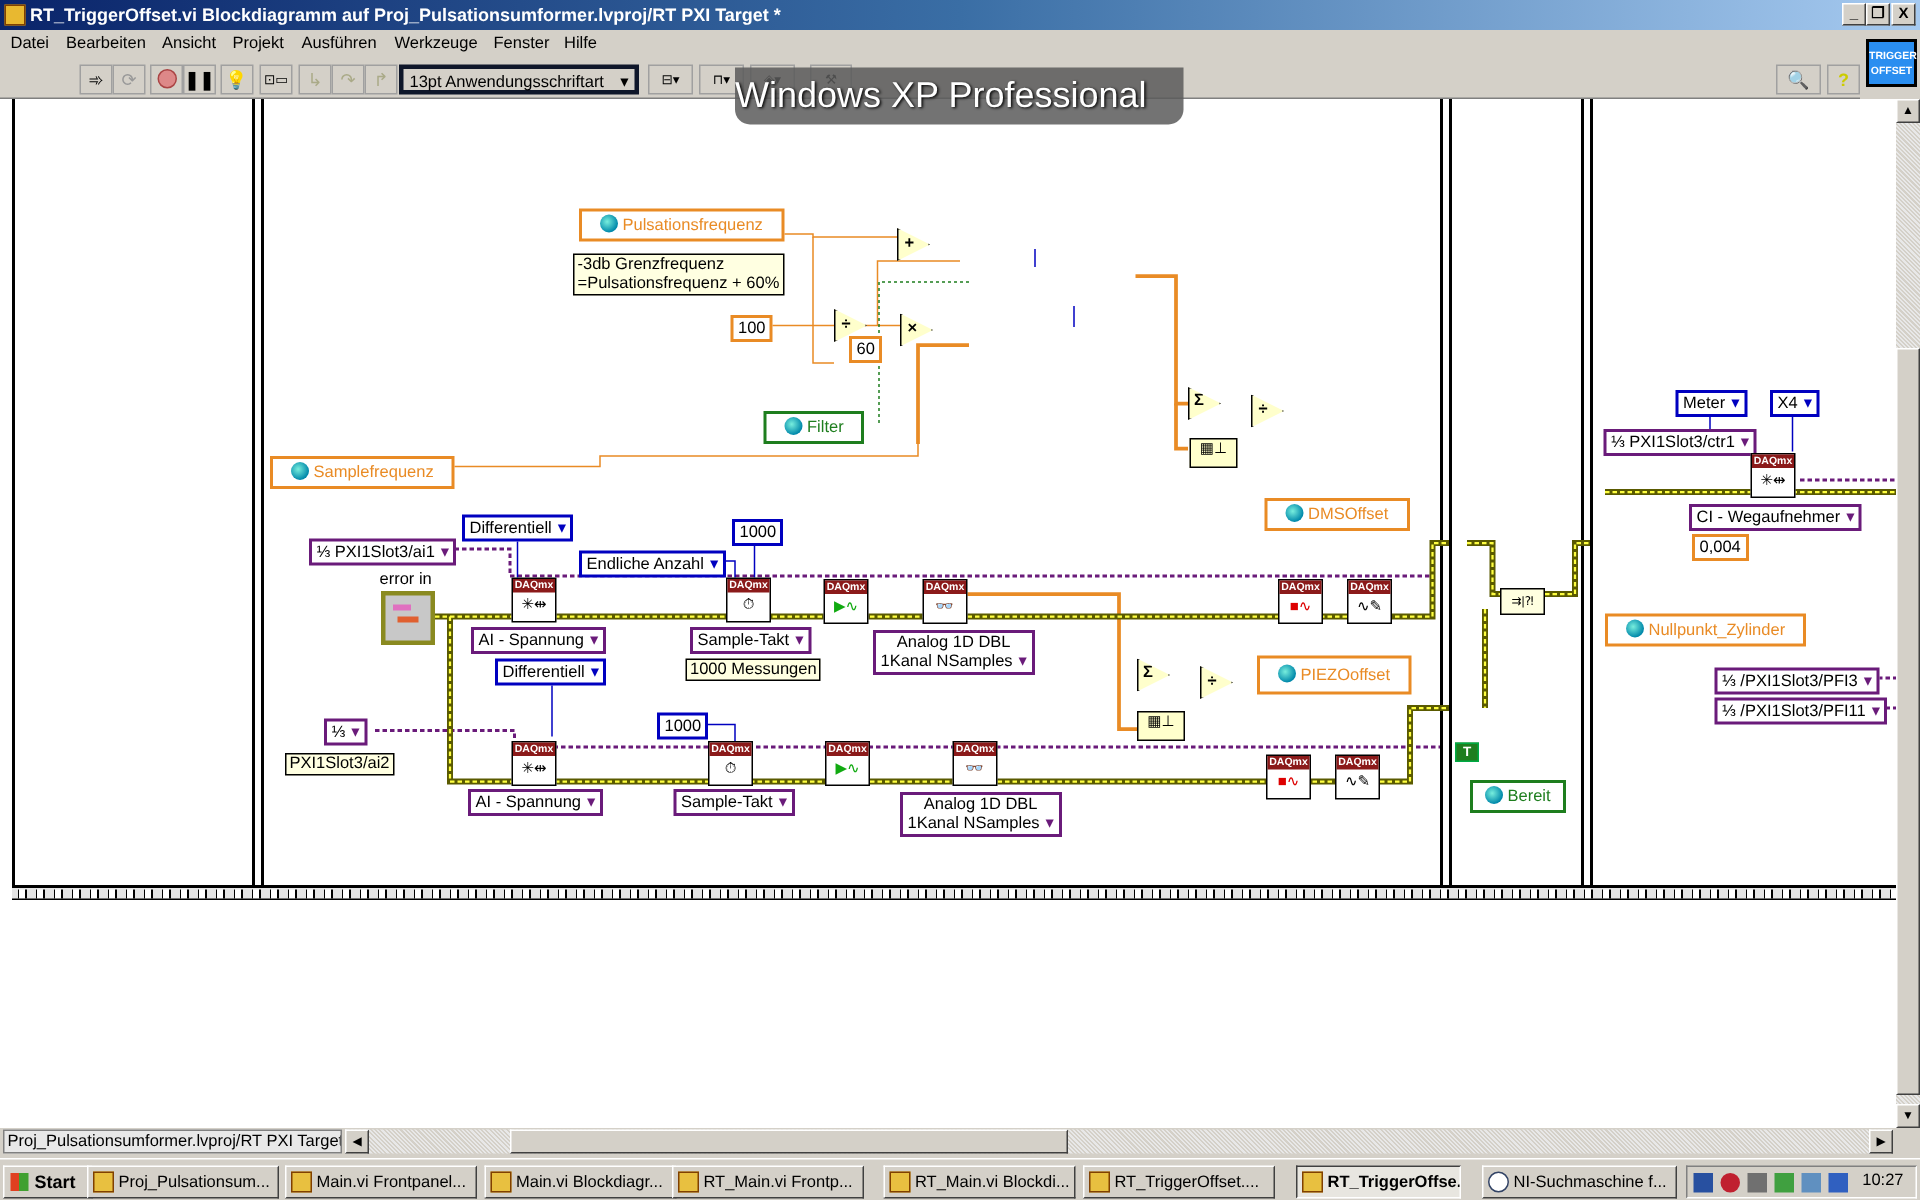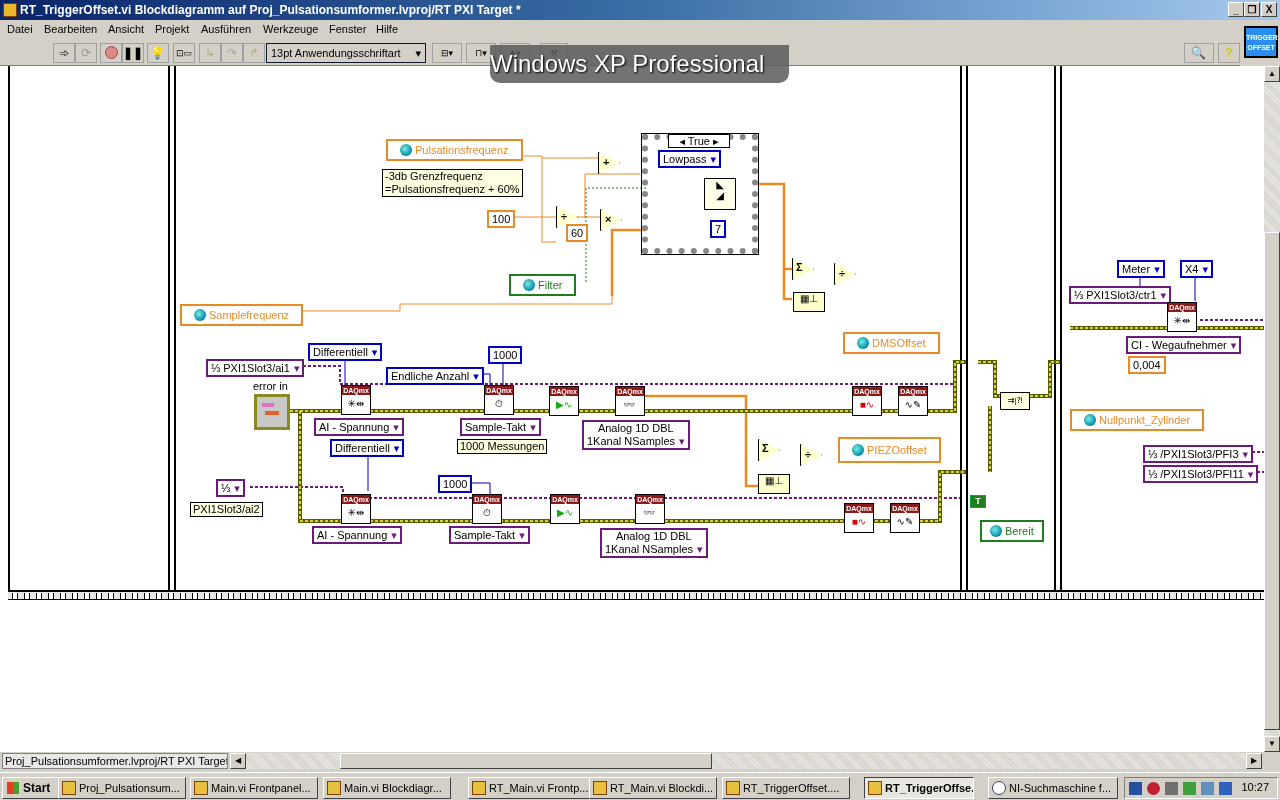--- a/index.html
+++ b/index.html
@@ -6,21 +6,21 @@
 body{width:1280px;height:800px;overflow:hidden;font-family:"Liberation Sans",sans-serif;font-size:11px;background:#d4d0c8;position:relative}
 .abs{position:absolute}
 #titlebar{left:0;top:0;width:1280px;height:20px;background:linear-gradient(90deg,#0a246a 0%,#3a6ea5 50%,#a6caf0 100%);color:#fff;font-weight:bold;font-size:12px}
 #titlebar .t{position:absolute;left:20px;top:3px;white-space:nowrap}
 #titlebar .ico{position:absolute;left:3px;top:3px;width:14px;height:14px;background:#e8b830;border:1px solid #804000}
 .wbtn{position:absolute;top:2px;width:16px;height:15px;background:#d4d0c8;border:1px solid;border-color:#fff #404040 #404040 #fff;color:#000;font-size:10px;text-align:center;line-height:13px;font-weight:bold}
 #menubar{left:0;top:20px;width:1240px;height:20px;background:#d4d0c8}
 #menubar span{position:absolute;top:3px;font-size:11px;color:#000}
 #toolbar{left:0;top:40px;width:1240px;height:26px;background:#d4d0c8;border-bottom:1px solid #808080}
 .tb{position:absolute;top:3px;width:22px;height:20px;border:1px solid #a0a0a0;background:#d4d0c8;text-align:center;line-height:18px;font-size:12px}
-#fontsel{position:absolute;left:266px;top:3px;width:160px;height:20px;border:1px solid #0f172a;background:#d4d0c8;font-size:11px;line-height:18px;padding-left:4px}
+#fontsel{position:absolute;left:266px;top:3px;width:160px;height:20px;border:3px solid #0f172a;background:#d4d0c8;font-size:11px;line-height:18px;padding-left:4px}
 #viicon{position:absolute;left:1244px;top:26px;width:34px;height:32px;background:#2a8ef0;border:2px solid #000;color:#fff;font-size:7px;font-weight:bold;text-align:center;line-height:10px;padding-top:5px}
 #canvas{left:0;top:66px;width:1264px;height:686px;background:#fff}
 #vscroll{left:1264px;top:66px;width:16px;height:686px;background:repeating-linear-gradient(45deg,#e8e8e8 0 1px,#d4d0c8 1px 2px)}
 #vthumb{position:absolute;left:0;top:166px;width:16px;height:498px;background:#d4d0c8;border:1px solid;border-color:#fff #404040 #404040 #fff}
 .sbtn{position:absolute;width:16px;height:16px;background:#d4d0c8;border:1px solid;border-color:#fff #404040 #404040 #fff;font-size:8px;text-align:center;line-height:14px}
 #statusbar{left:0;top:752px;width:1020px;height:18px;background:#d4d0c8}
 #statuspath{position:absolute;left:2px;top:1px;width:226px;height:16px;border:1px solid #808080;background:#e8e8e8;font-size:11px;padding-left:2px;line-height:14px;white-space:nowrap;overflow:hidden}
 #hscroll{position:absolute;left:230px;top:1px;width:1032px;height:16px;background:repeating-linear-gradient(45deg,#e8e8e8 0 1px,#d4d0c8 1px 2px)}
 #hthumb{position:absolute;left:110px;top:0;width:372px;height:16px;background:#d4d0c8;border:1px solid;border-color:#fff #404040 #404040 #fff}
 #taskbar{left:0;top:772px;width:1280px;height:28px;background:#d4d0c8;border-top:1px solid #fff}
@@ -154,26 +154,20 @@
       <path d="M503 294 V320"></path>
       <path d="M690 100 V112"></path>
       <path d="M716 138 V152"></path>
       <path d="M368 386 V425"></path>
       <path d="M468 417 H490 V428"></path>
       <path d="M1140 208 V235 H1165"></path>
       <path d="M1195 208 V235"></path>
     </g>
   </svg>
 
-  <div class="abs" style="left:642px;top:68px;width:116px;height:120px;border:6px solid #888;background:#fff;outline:1px solid #000;background-clip:padding-box;border-style:dotted">
-    <div class="abs" style="left:20px;top:-6px;width:62px;height:14px;border:1px solid #000;background:#fff;font-size:11px;text-align:center;line-height:12px"><span>◂</span> <span>True</span> <span>▸</span></div>
-    <div class="ctl blue enumb" style="left:10px;top:10px"><span>Lowpass</span></div>
-    <div class="abs" style="left:56px;top:38px;width:32px;height:32px;border:1px solid #000;background:#ffffe8;font-size:10px;text-align:center"><span>◣<br>◢</span></div>
-    <div class="ctl blue" style="left:62px;top:80px"><span>7</span></div>
-  </div>
 
   <div class="ctl orange" style="left:386px;top:73px;padding:2px 12px"><span class="gv"></span><span>Pulsationsfrequenz</span></div>
   <div class="note" style="left:382px;top:103px">
       <div>-3db Grenzfrequenz</div>
       <div>=Pulsationsfrequenz + 60%</div>
     </div>
   <div class="ctl orange" style="left:487px;top:144px;color:#000"><span>100</span></div>
   <div class="ctl orange" style="left:566px;top:158px;color:#000"><span>60</span></div>
   <div class="ctl green" style="left:509px;top:208px;padding:2px 12px"><span class="gv"></span><span>Filter</span></div>
   <div class="ctl orange" style="left:180px;top:238px;padding:2px 12px"><span class="gv"></span><span>Samplefrequenz</span></div>
@@ -308,21 +302,21 @@
     <div id="hthumb"></div>
     <div class="sbtn" style="left:1016px;top:0"><span>▶</span></div>
   </div>
 </div>
 
 <div id="taskbar" class="abs">
   <div id="start"><span style="position:absolute;left:4px;top:4px;width:12px;height:12px;background:linear-gradient(90deg,#e04020 50%,#40a030 50%)"></span><span>Start</span></div>
   <div class="task" style="left:58px;width:128px"><span class="ti"></span><span>Proj_Pulsationsum...</span></div>
   <div class="task" style="left:190px;width:128px"><span class="ti"></span><span>Main.vi Frontpanel...</span></div>
   <div class="task" style="left:323px;width:128px"><span class="ti"></span><span>Main.vi Blockdiagr...</span></div>
-  <div class="task" style="left:468px;width:128px"><span class="ti"></span><span>RT_Main.vi Frontp...</span></div>
+  <div class="task" style="left:448px;width:128px"><span class="ti"></span><span>RT_Main.vi Frontp...</span></div>
   <div class="task" style="left:589px;width:128px"><span class="ti"></span><span>RT_Main.vi Blockdi...</span></div>
   <div class="task" style="left:722px;width:128px"><span class="ti"></span><span>RT_TriggerOffset....</span></div>
   <div class="task active" style="left:864px;width:110px"><span class="ti"></span><span>RT_TriggerOffse...</span></div>
   <div class="task" style="left:988px;width:130px"><span class="ti" style="background:#fff;border-radius:50%;border-color:#346"></span><span>NI-Suchmaschine f...</span></div>
   <div id="tray">
     <span class="trayi" style="left:4px;background:#2850a0"></span>
     <span class="trayi" style="left:22px;background:#c02030;border-radius:50%"></span>
     <span class="trayi" style="left:40px;background:#707070"></span>
     <span class="trayi" style="left:58px;background:#40a040"></span>
     <span class="trayi" style="left:76px;background:#6090c0"></span>

